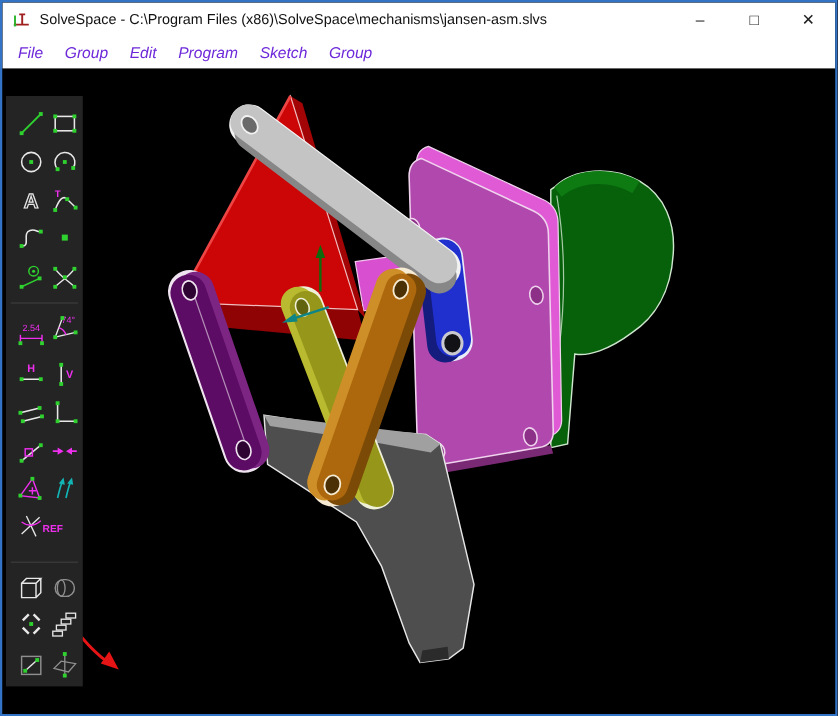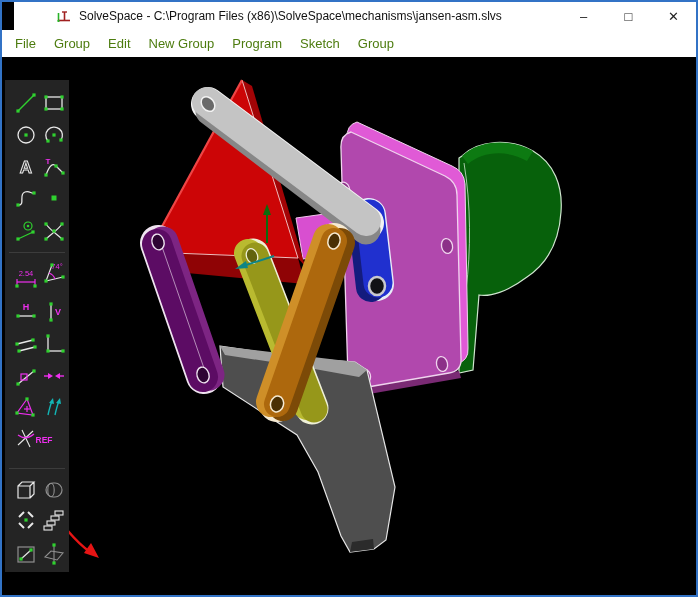--- a/index.html
+++ b/index.html
@@ -4,36 +4,36 @@
 <style>
   html,body{margin:0;padding:0;background:#444;}
   *{box-sizing:border-box;}
   .window{
     position:relative;width:698px;height:597px;
     border:2px solid #3273c6;background:#000;
     font-family:"Liberation Sans",sans-serif;
     overflow:hidden;
   }
   .titlebar{
-    position:absolute;left:12px;top:0;right:0;height:28px;
-    background:#ffffff;display:flex;align-items:center;z-index:5;padding-left:34px;
+    position:absolute;left:0;top:0;right:0;height:28px;
+    background:#ffffff;display:flex;align-items:center;z-index:5;
   }
   .app-icon{margin-left:8px;margin-right:7px;flex:0 0 auto;}
   .title-text{font-size:12px;color:#111;white-space:nowrap;flex:1 1 auto;}
   .win-controls{display:flex;height:100%;flex:0 0 auto;}
   .win-btn{
     width:45px;height:100%;display:flex;align-items:center;justify-content:center;
     font-size:13px;color:#222;cursor:default;
   }
   .menubar{
     position:absolute;left:0;top:28px;right:0;height:27px;
     background:#ffffff;display:flex;align-items:center;z-index:5;
     padding-left:4px;
   }
-  .menu-item{font-size:13px;color:#4d7c0f;padding:4px 9px;white-space:nowrap;}
+  .menu-item{font-size:13px;color:#6d28d9;padding:4px 9px;white-space:nowrap;font-style:italic;}
   .viewport{
     position:absolute;left:0;top:55px;right:0;bottom:0;
     background:#000;overflow:hidden;z-index:1;
   }
   .scene-svg{position:absolute;left:-2px;top:-57px;width:698px;height:597px;}
   .toolbar{
     position:absolute;left:3px;top:78px;width:64px;height:492px;
     background:#242424;z-index:3;
   }
   .tool-btn{position:absolute;width:26px;height:26px;}
@@ -58,21 +58,20 @@
       <div class="win-btn">–</div>
       <div class="win-btn">□</div>
       <div class="win-btn">✕</div>
     </div>
   </div>
 
   <div class="menubar">
     <span class="menu-item">File</span>
     <span class="menu-item">Group</span>
     <span class="menu-item">Edit</span>
-    <span class="menu-item">New Group</span>
     <span class="menu-item">Program</span>
     <span class="menu-item">Sketch</span>
     <span class="menu-item">Group</span>
   </div>
 
   <div class="viewport">
     <svg class="scene-svg" viewBox="0 0 698 597">
 
       <g>
         <path d="M 459,158 L 462,156 C 478,140 510,138 533,151 C 554,163 563,186 561,212 C 559,244 545,265 527,277 C 507,292 490,297 479,295 L 473,370 L 459,373 Z" stroke-width="1.2" fill="#07610b" stroke="#cfe6cf"></path>

